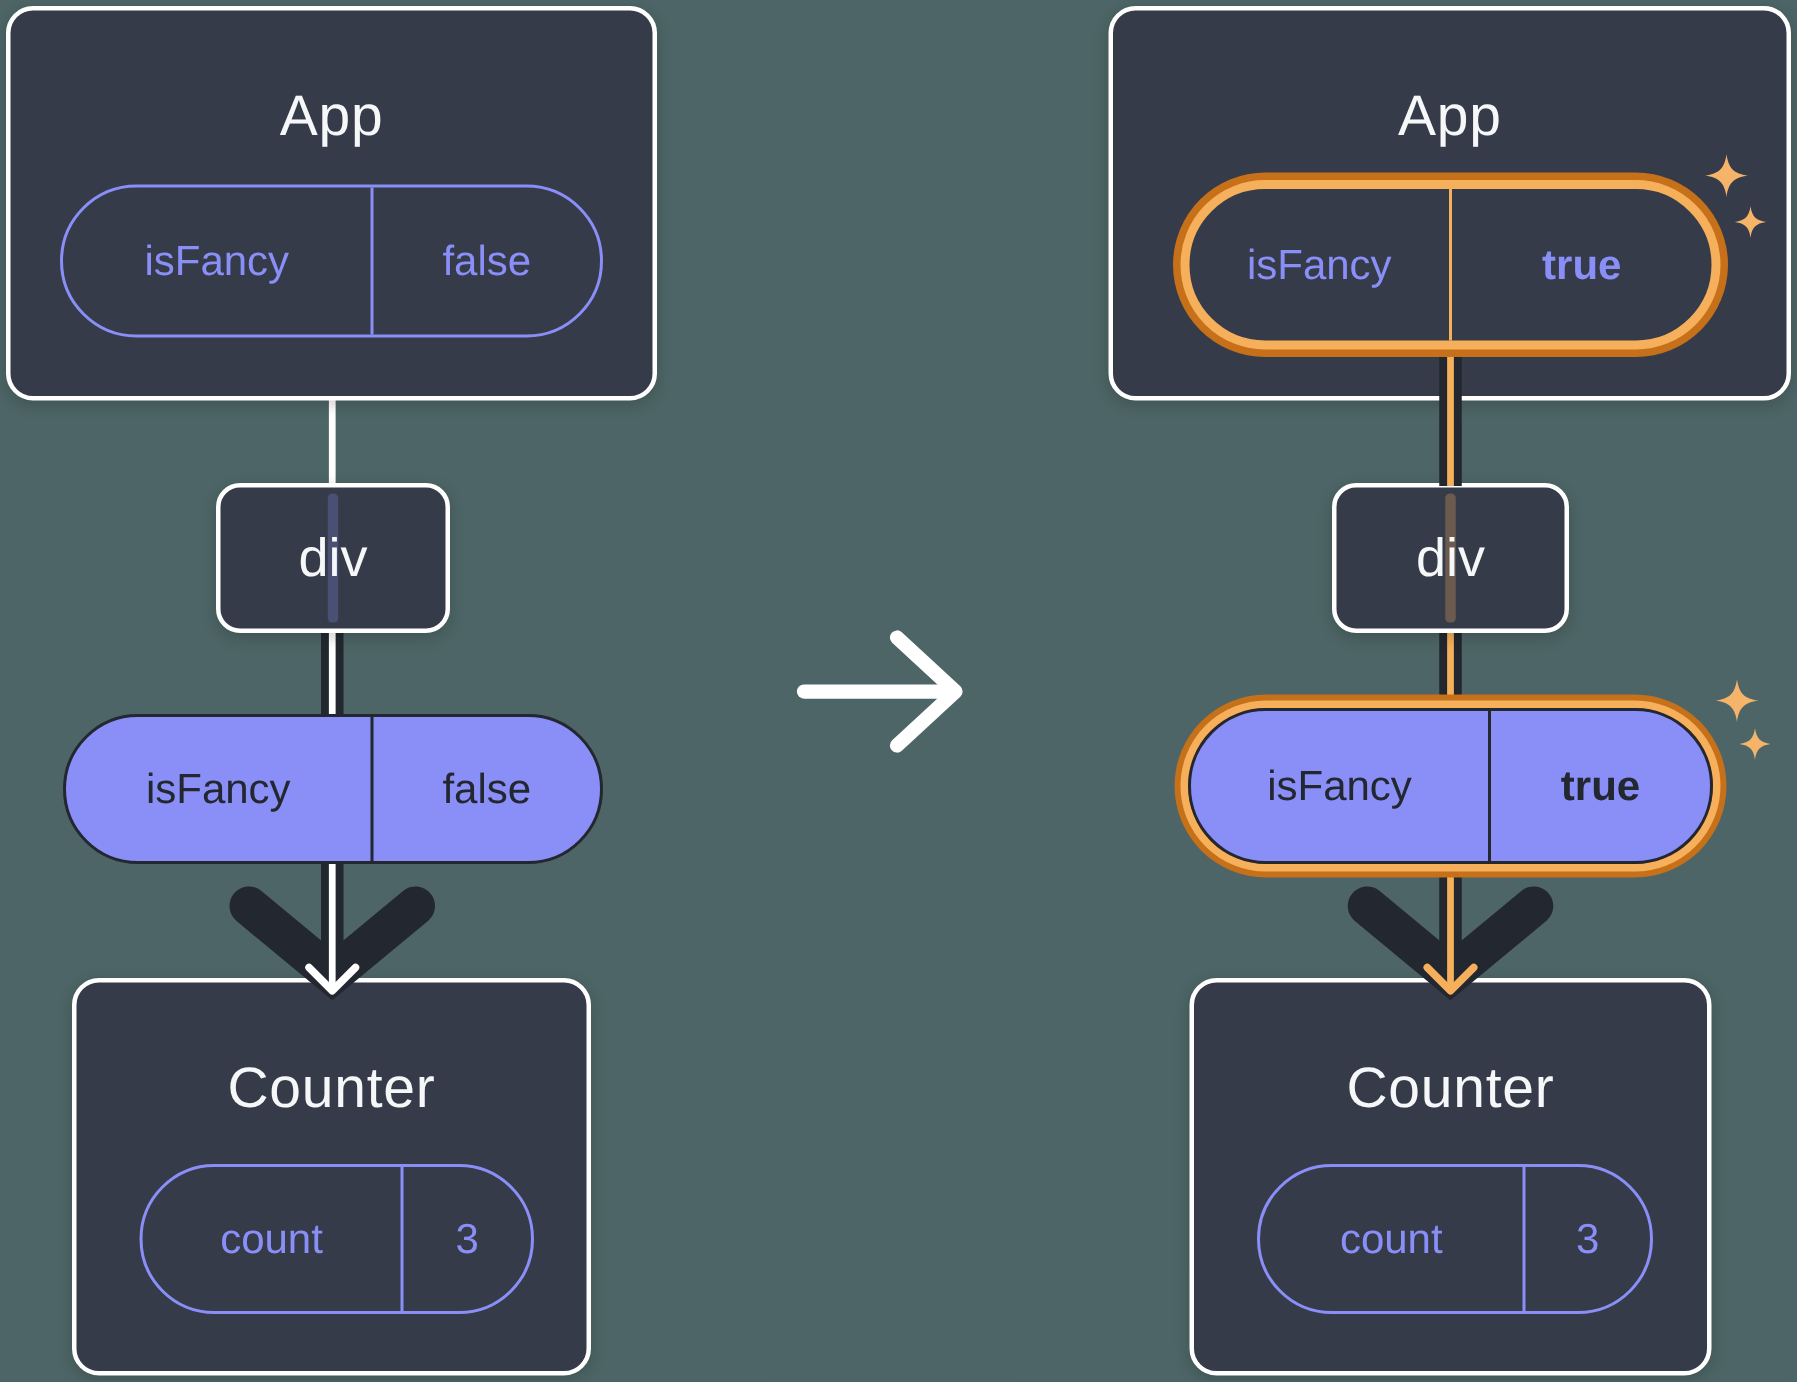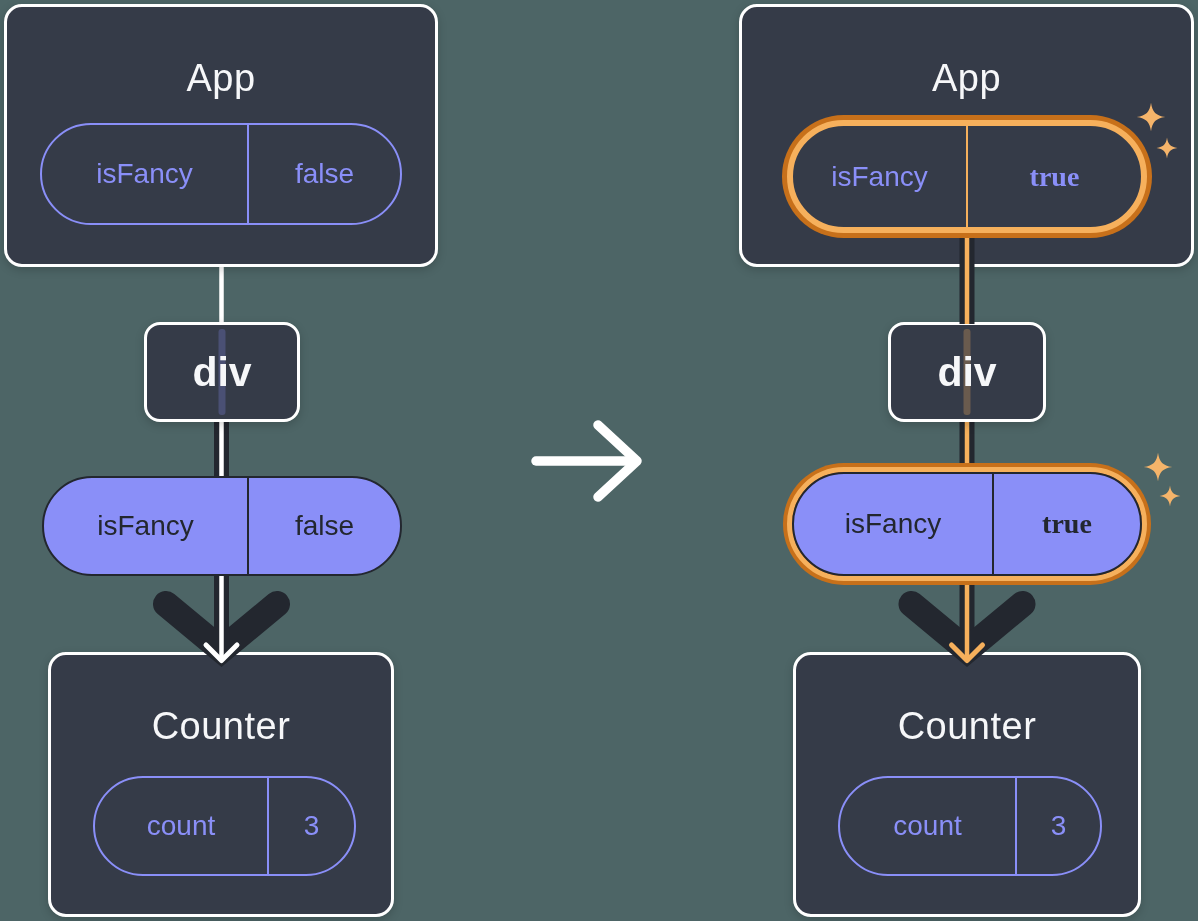--- a/index.html
+++ b/index.html
@@ -30,21 +30,21 @@
     border:3.5px solid var(--card-border);border-radius:18px;
     box-sizing:border-box;box-shadow:0 3px 10px rgba(0,0,0,.18);
   }
   .card-title{
     position:absolute;left:0;right:0;top:43px;height:56px;
     display:flex;align-items:center;justify-content:center;
     color:var(--ink);font-size:38px;font-weight:500;letter-spacing:.5px;
   }
   .node-label{
     position:absolute;inset:0;display:flex;align-items:center;justify-content:center;
-    color:var(--ink);font-size:41px;font-weight:700;
+    color:var(--ink);font-size:36px;font-weight:400;
   }
   .div-stripe{
     position:absolute;left:50%;transform:translateX(-50%);
     top:4px;bottom:4px;width:7px;border-radius:3px;
   }
   .stripe-blue{background:rgba(138,143,248,0.25);}
   .stripe-orange{background:rgba(246,176,92,0.28);}
 
   
   .pill-outline{
@@ -53,21 +53,21 @@
   }
   .pill-outline .cell2{border-left:2px solid var(--purple);}
   .pill-solid{
     position:absolute;display:flex;box-sizing:border-box;
     background:var(--purple);border:2.5px solid var(--dark);
     border-radius:999px;color:var(--dark);
   }
   .pill-solid .cell2{border-left:2.5px solid var(--dark);}
   .cell{flex:1;display:flex;align-items:center;justify-content:center;
     font-size:28px;box-sizing:border-box;}
-  .bold{font-weight:700;font-family:Liberation Serif, serif;}
+  .bold{font-weight:700;}
 
   
   .oring{
     position:absolute;background:var(--orange-dark);border-radius:999px;
     box-sizing:border-box;
   }
   .oring-inner{
     width:100%;height:100%;box-sizing:border-box;border-radius:999px;
     border:6px solid var(--orange-light);background:var(--card);
     display:flex;color:var(--purple);

